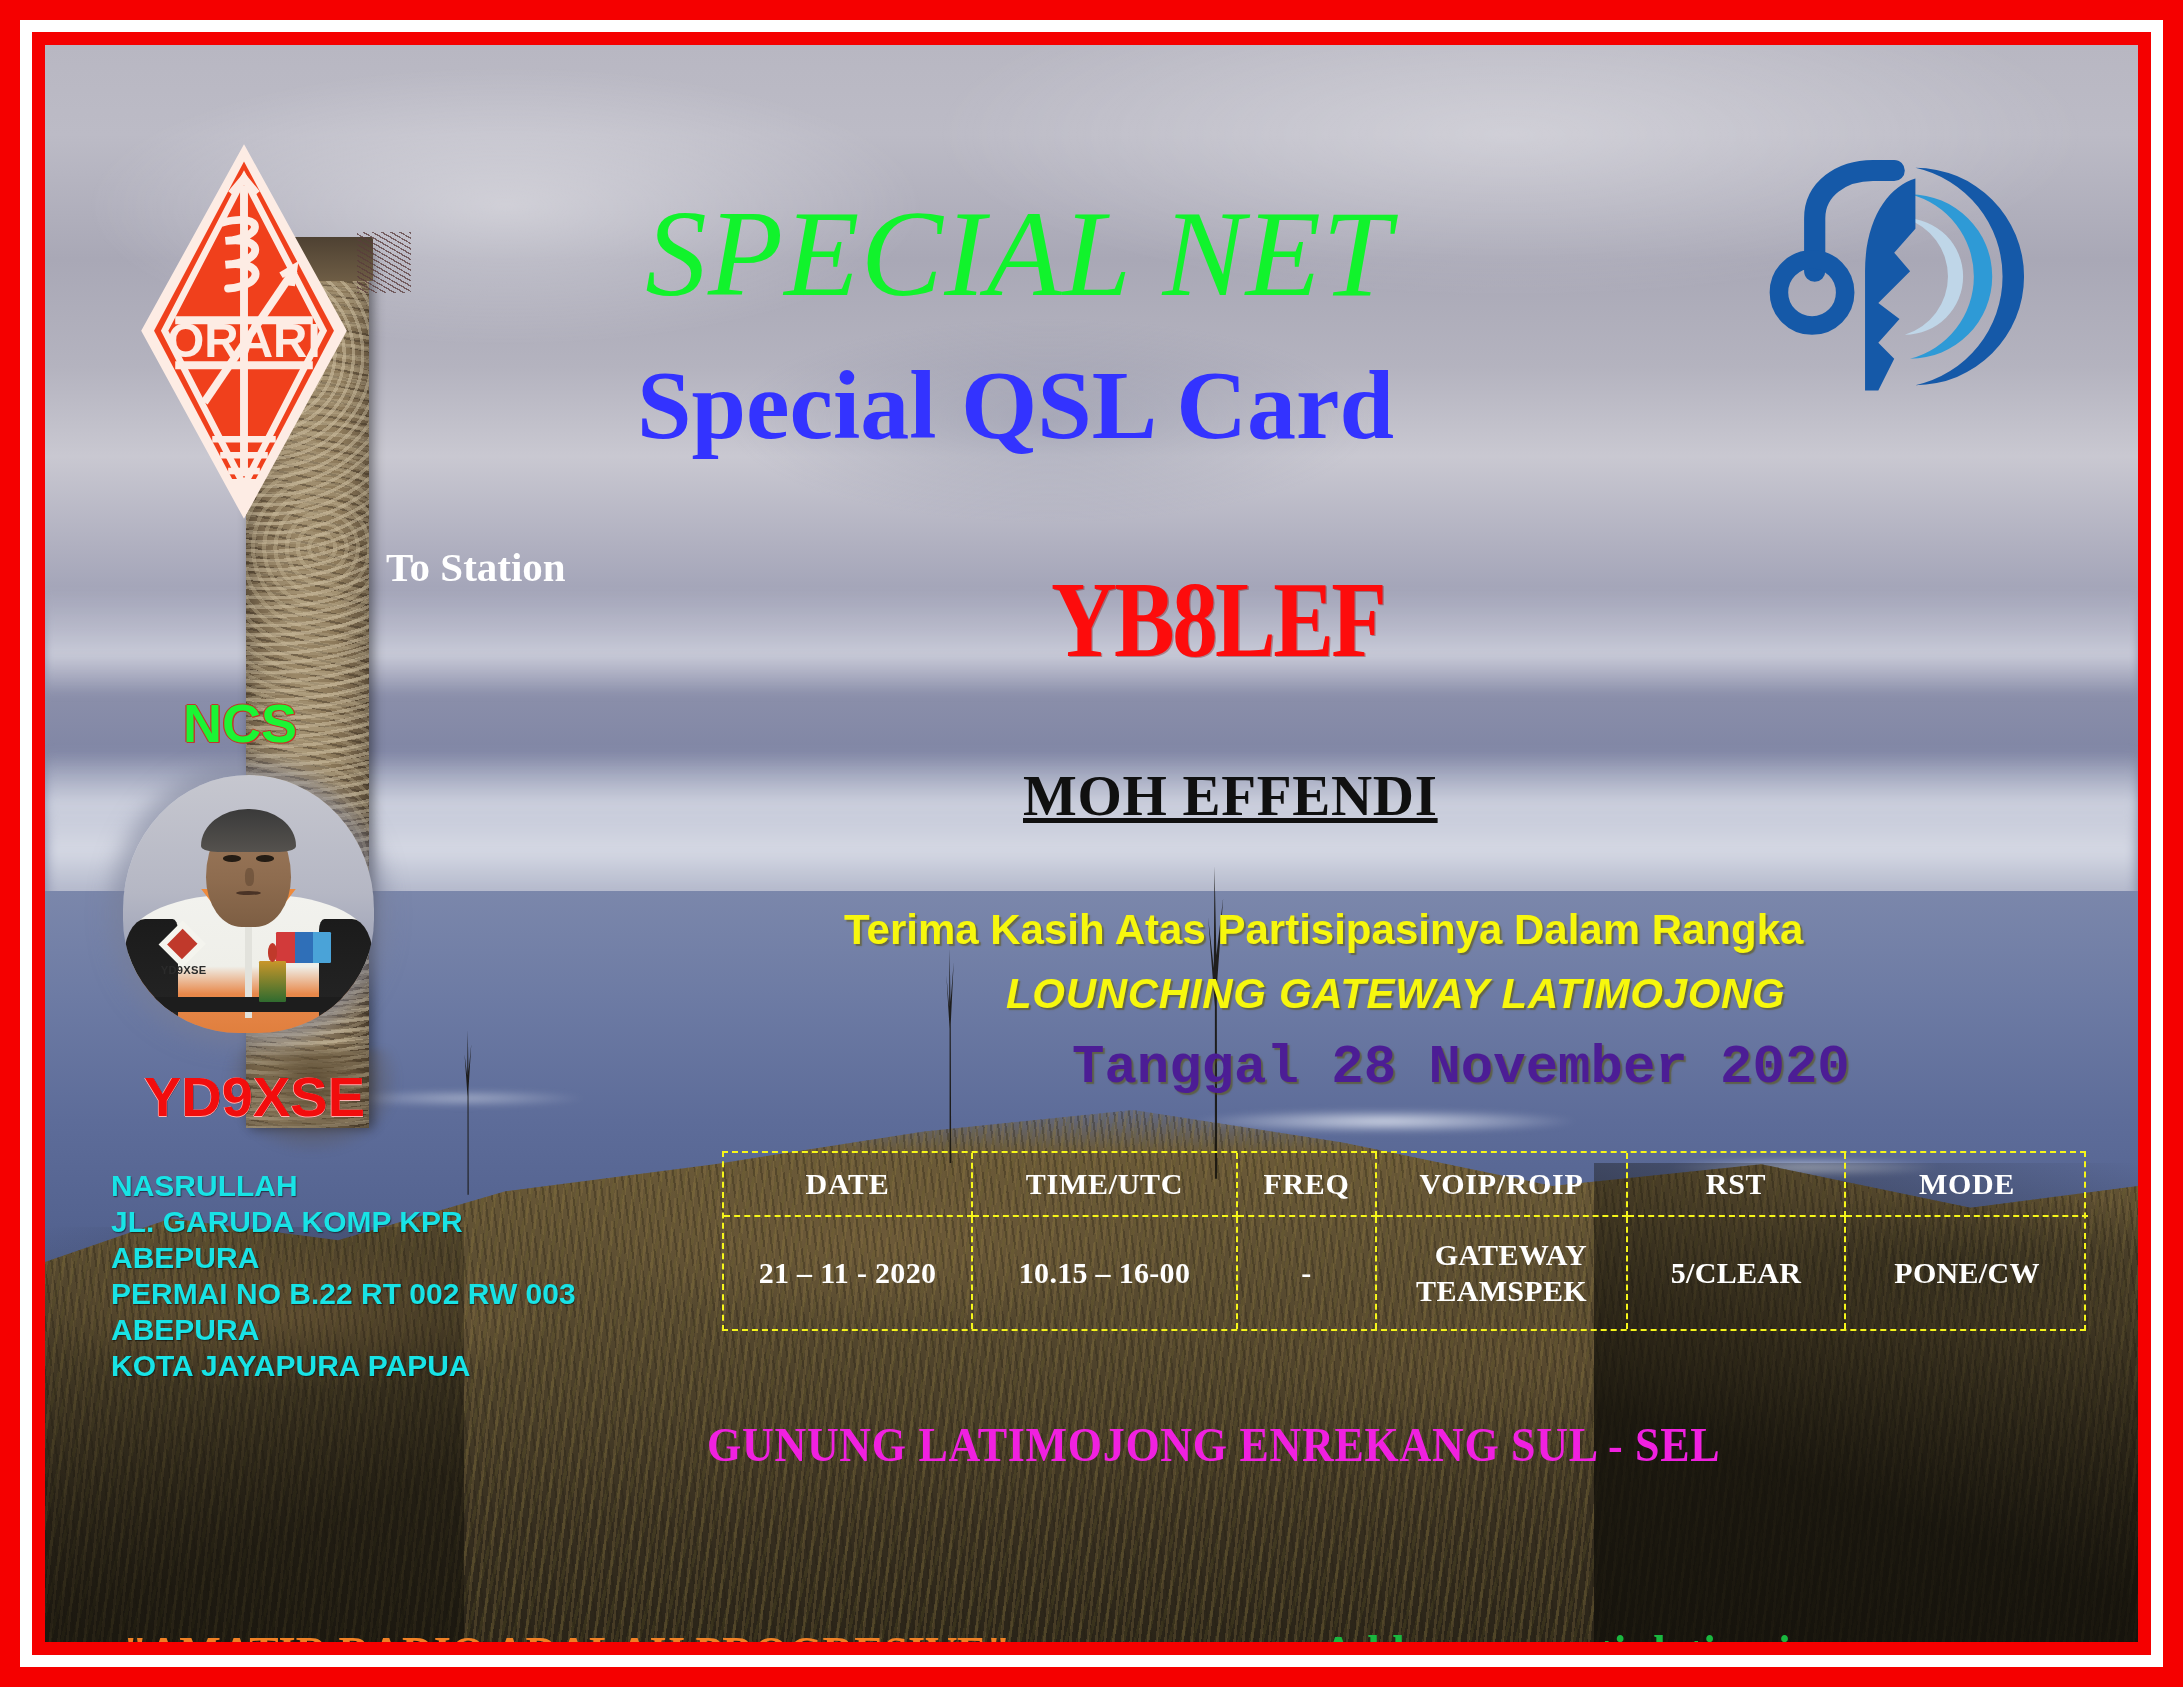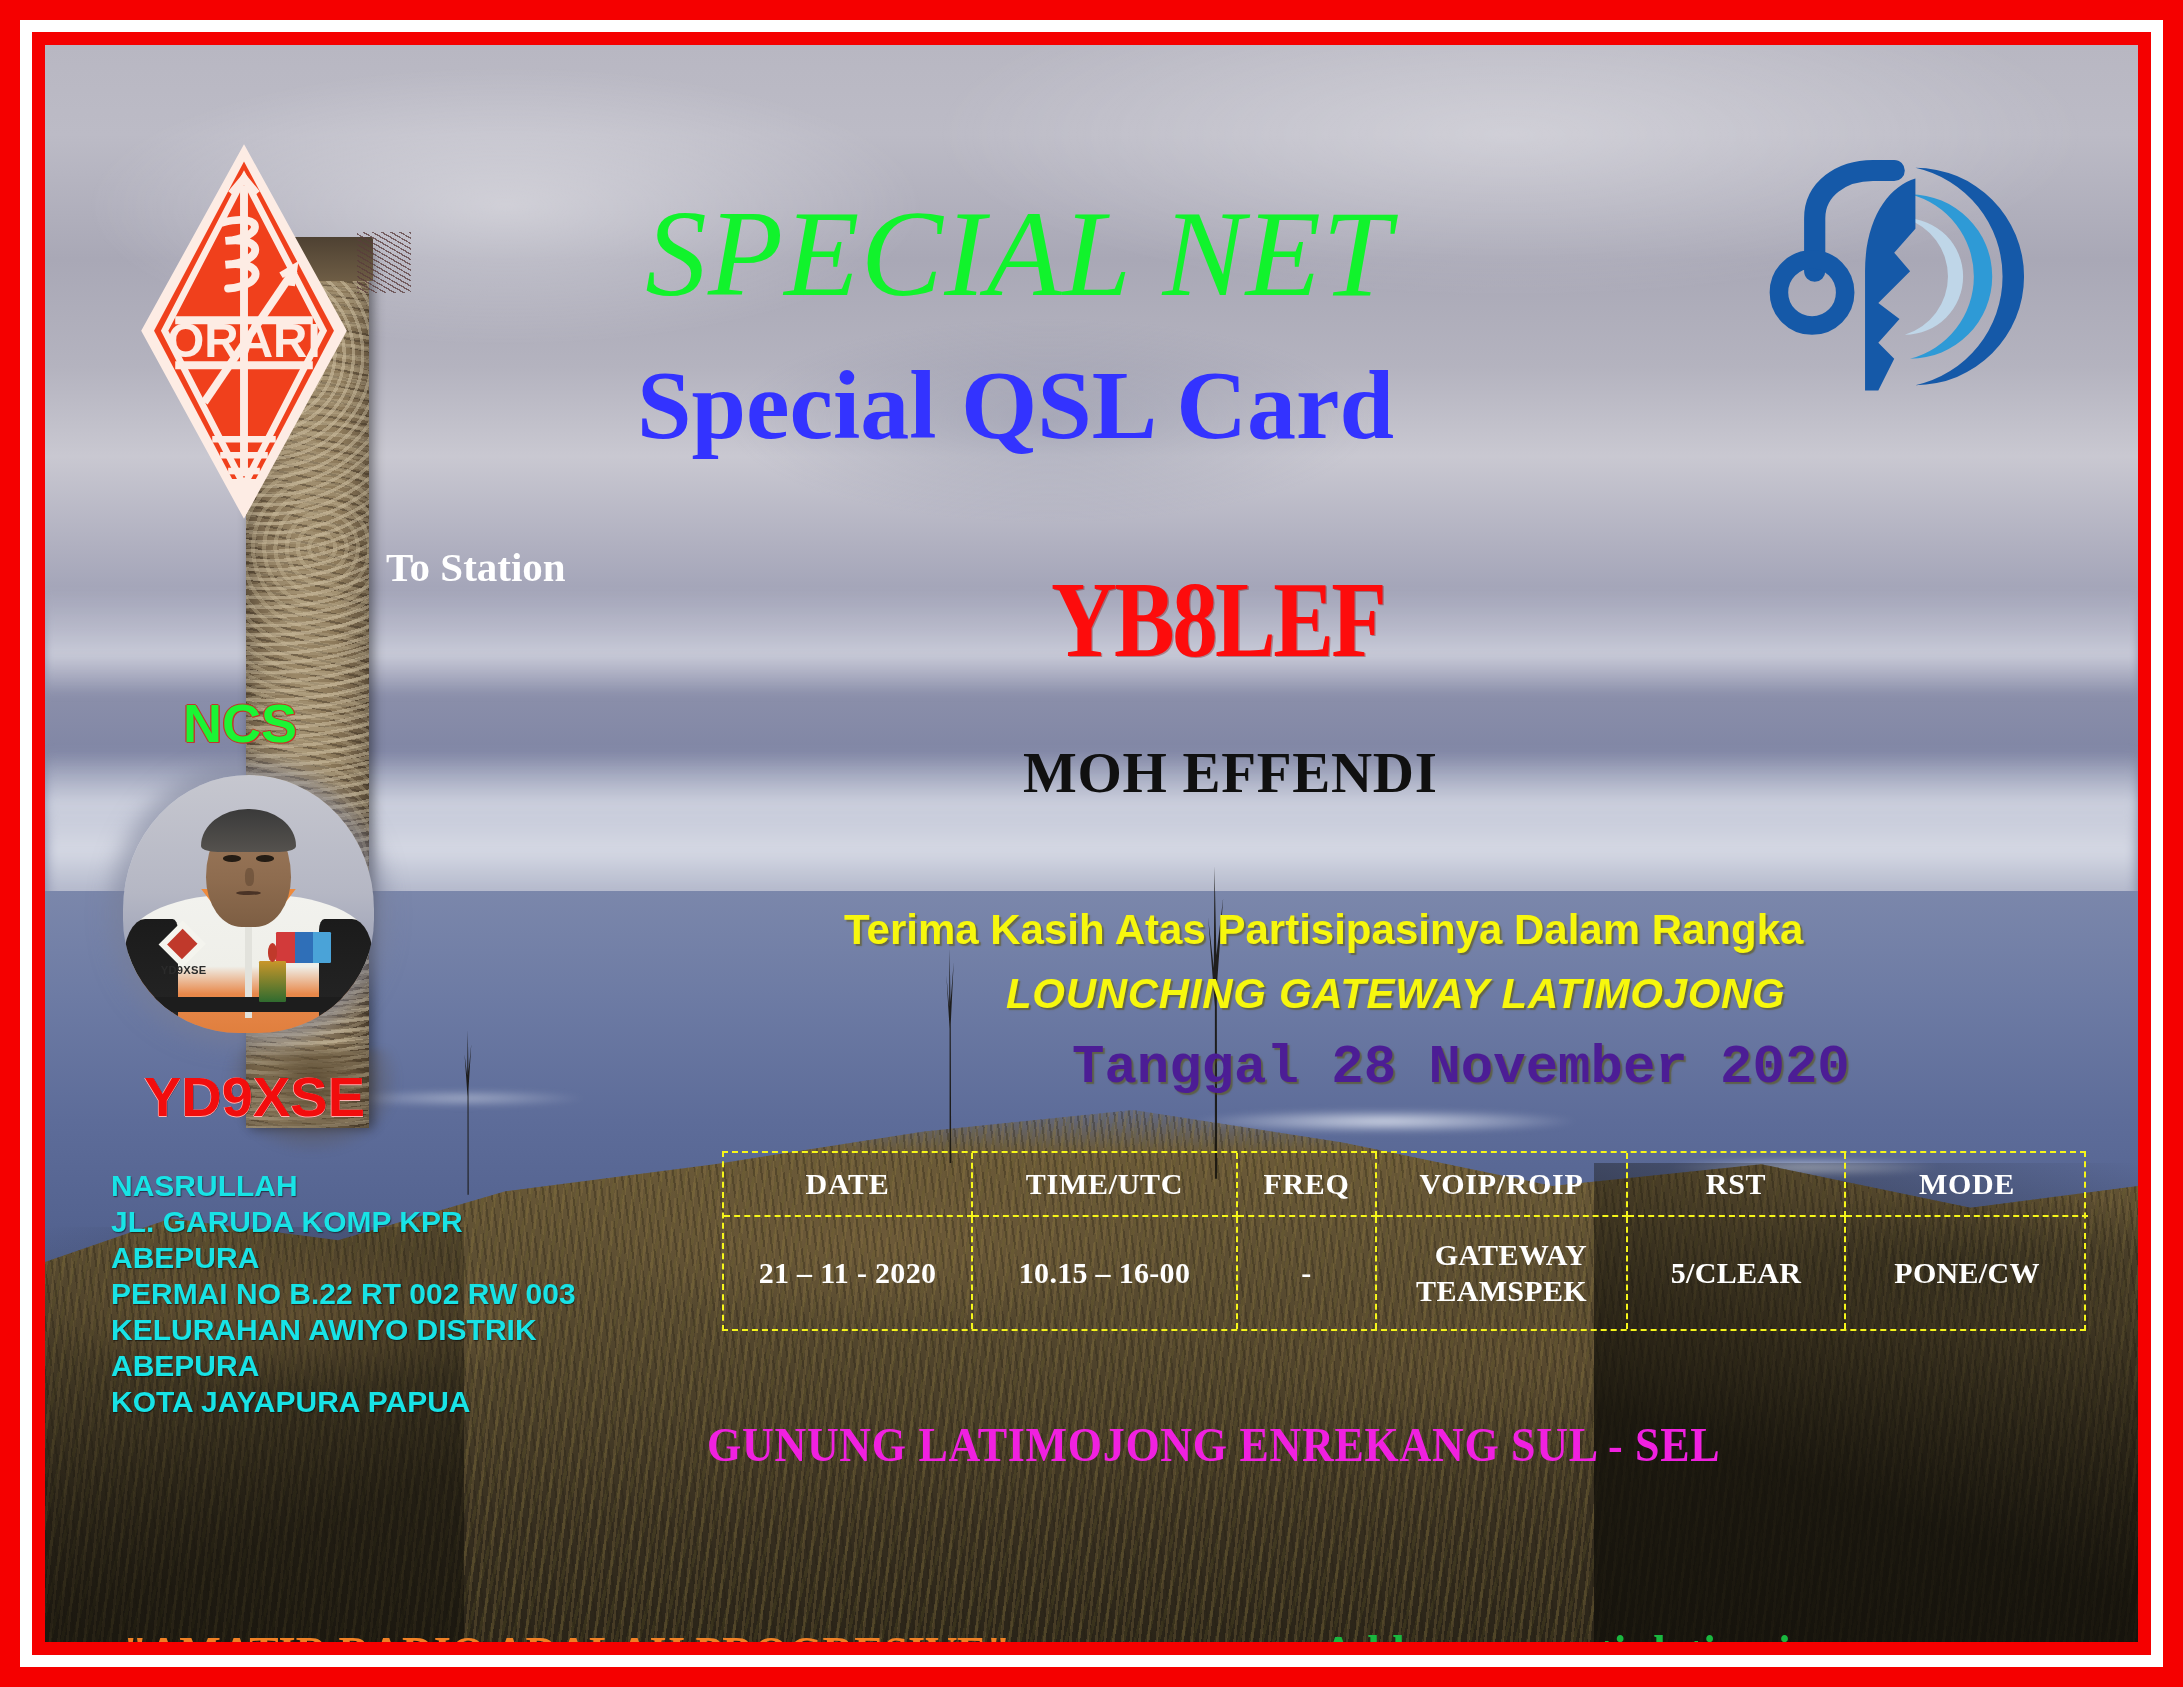--- a/index.html
+++ b/index.html
@@ -264,23 +264,23 @@
   .addr div{white-space:nowrap;}
 
   .callsign{
     left:1006px;top:513px;
     font-family:"Liberation Serif",serif;font-weight:bold;
     font-size:91px;color:#fd0c0c;letter-spacing:-2.6px;
     transform:scaleY(1.18);transform-origin:left top;
     text-shadow:1.3px 1.3px 0 rgba(120,0,0,.35);
   }
   .opname{
-    left:978px;top:695px;
-    font-family:"Liberation Serif",serif;font-weight:bold;
-    font-size:57px;color:#101010;letter-spacing:0.7px;
+    left:978px;top:718px;
+    font-family:"Liberation Serif",serif;font-weight:bold;
+    font-size:57px;color:#101010;letter-spacing:0.7px;text-decoration:underline;
   }
   .thanks{
     left:799px;top:861px;
     font-family:"Liberation Sans",sans-serif;font-weight:bold;
     font-size:42px;color:#f7f70d;
     text-shadow:2px 2px 1.3px rgba(90,80,0,.55);
   }
   .launch{
     left:961px;top:925px;
     font-family:"Liberation Sans",sans-serif;font-weight:bold;font-style:italic;
@@ -431,21 +431,20 @@
     <div class="t to-station">To Station</div>
 
     <div class="t ncs">NCS</div>
     <div class="t yd9xse">YD9XSE</div>
 
     <div class="t addr">
       <div>NASRULLAH</div>
       <div>JL. GARUDA KOMP KPR</div>
       <div>ABEPURA</div>
       <div>PERMAI NO B.22 RT 002 RW 003</div>
-      <div>KELURAHAN AWIYO DISTRIK</div>
       <div>ABEPURA</div>
       <div>KOTA JAYAPURA PAPUA</div>
     </div>
 
     <div class="t callsign">YB8LEF</div>
     <div class="t opname">MOH EFFENDI</div>
 
     <div class="t thanks">Terima Kasih Atas Partisipasinya Dalam Rangka</div>
     <div class="t launch">LOUNCHING GATEWAY LATIMOJONG</div>
     <div class="t tanggal">Tanggal  28  November  2020</div>

